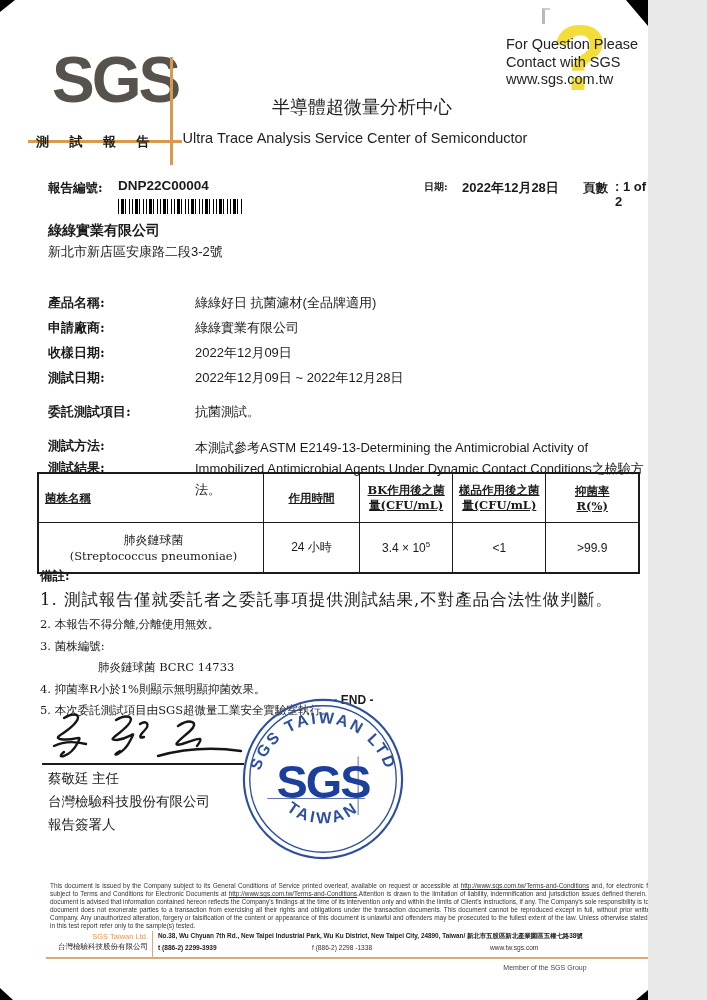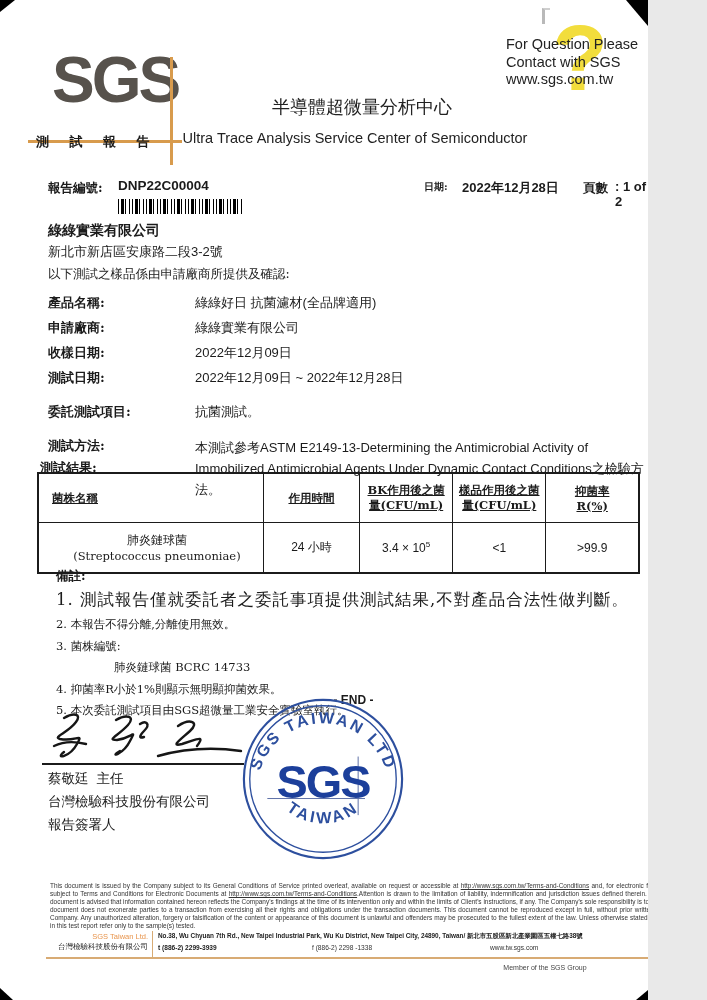--- a/index.html
+++ b/index.html
@@ -42,46 +42,46 @@
   .client-addr{left:48px;top:243px;font-size:13px;}
   .intro{left:48px;top:266px;font-size:12.5px;font-family:"DejaVu Serif","Liberation Serif",serif;}
 
   
   .fields{left:48px;top:294px;width:610px;}
   .frow{display:flex;margin-bottom:7px;}
   .frow .fl{width:147px;font-size:13px;flex:none;}
   .frow .fv{font-size:13px;}
   .gap{height:9px;}
   .method-v{width:478px;line-height:21px;}
-  .results-label{left:40px;top:459px;font-size:13px;}
+  .results-label{left:48px;top:459px;font-size:13px;}
 
   
   table.res{position:absolute;left:37px;top:472px;width:603px;border-collapse:collapse;
             border:2px solid #1b1b1b;table-layout:fixed;}
   table.res th,table.res td{border:1px solid #1b1b1b;}
   table.res th{height:46px;font-size:11.5px;font-family:"DejaVu Serif","Liberation Serif",serif;
                font-weight:bold;vertical-align:middle;}
   table.res td{height:47px;font-size:12px;text-align:center;vertical-align:middle;}
-  th.strain,td.strain{text-align:left;padding-left:13px;margin-top:40px;}
+  th.strain,td.strain{text-align:left;padding-left:6px;margin-top:40px;}
   .u{text-decoration:underline;}
   .latin{font-family:"DejaVu Serif","Liberation Serif",serif;font-size:11.5px;}
   td sup{font-size:8px;}
 
   
-  .notes{left:40px;top:568px;font-family:"DejaVu Serif","Liberation Serif",serif;margin-left:16px;}
+  .notes{left:40px;top:568px;font-family:"DejaVu Serif","Liberation Serif",serif;}
   .notes-label{font-size:12.5px;font-weight:bold;margin-bottom:4px;}
   .note-big{font-size:16.5px;margin-bottom:6px;letter-spacing:1px;}
   .note{font-size:11.5px;margin-bottom:6.5px;}
   .note-indent{font-size:11.5px;margin-bottom:6.5px;padding-left:58px;}
   .end-mark{left:0;top:693px;width:707px;text-align:center;font-size:12px;font-weight:bold;}
 
   
   .sig-svg{left:40px;top:706px;}
   .sig-line{left:42px;top:763px;width:202px;height:2px;background:#1b1b1b;}
-  .sig-name{left:48px;top:770px;font-size:13.5px;font-family:Liberation Mono, monospace;}
+  .sig-name{left:48px;top:770px;font-size:13.5px;font-family:Liberation Serif, serif;}
   .sig-company{left:48px;top:793px;font-size:13.5px;font-family:"DejaVu Serif","Liberation Serif",serif;}
   .sig-role{left:48px;top:816px;font-size:13.5px;font-family:"DejaVu Serif","Liberation Serif",serif;}
   .stamp{left:240px;top:696px;}
 
   
   .disclaimer{left:50px;top:882px;width:650px;font-size:6.45px;line-height:1.24;color:#333;
               text-align:justify;}
   .disclaimer .u{color:#333;}
   .f-company-en{left:58px;top:932px;width:90px;text-align:right;font-size:7.5px;color:#e8954d;}
   .f-company-zh{left:40px;top:942px;width:108px;text-align:right;font-size:7.5px;
@@ -122,21 +122,20 @@
   <div class="abs meta-label lab">報告編號:</div>
   <div class="abs meta-no">DNP22C00004</div>
   <div class="abs barcode"></div>
   <div class="abs meta-date-label lab">日期:</div>
   <div class="abs meta-date">2022年12月28日</div>
   <div class="abs meta-pages-label lab">頁數</div>
   <div class="abs meta-pages">: 1 of 2</div>
 
   <div class="abs client-name">綠綠實業有限公司</div>
   <div class="abs client-addr">新北市新店區安康路二段3-2號</div>
-  <div class="abs intro">以下測試之樣品係由申請廠商所提供及確認:</div>
 
   <div class="abs fields">
     <div class="frow">
       <div class="fl lab">產品名稱:</div>
       <div class="fv">綠綠好日 抗菌濾材(全品牌適用)</div>
     </div>
     <div class="frow">
       <div class="fl lab">申請廠商:</div>
       <div class="fv">綠綠實業有限公司</div>
     </div>

